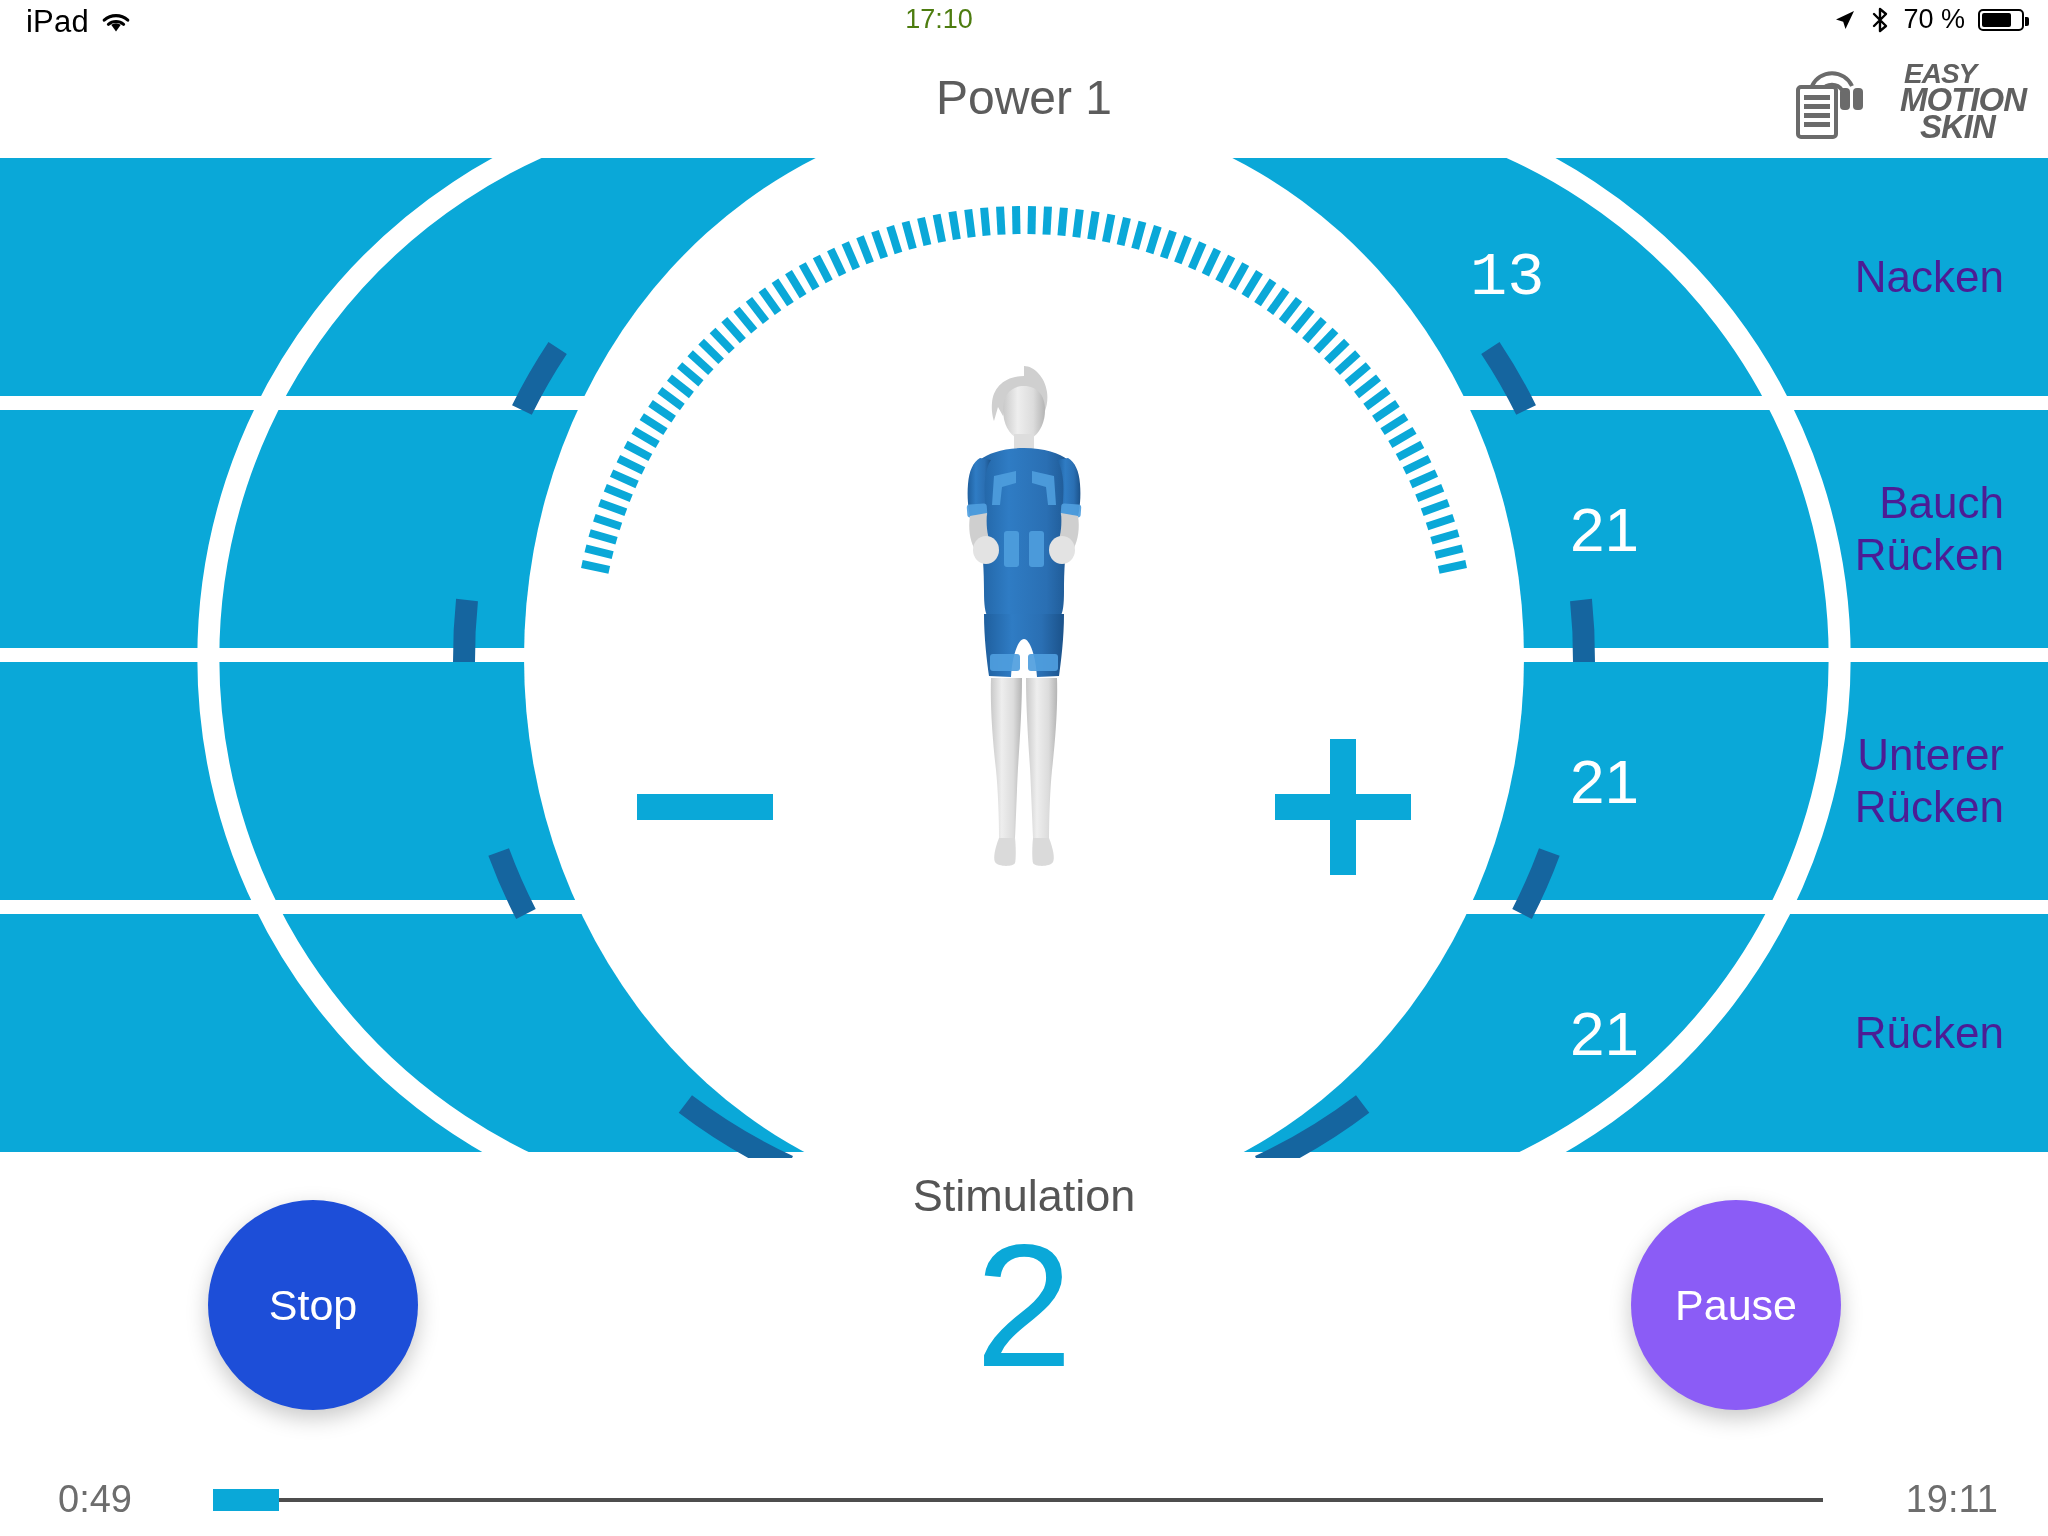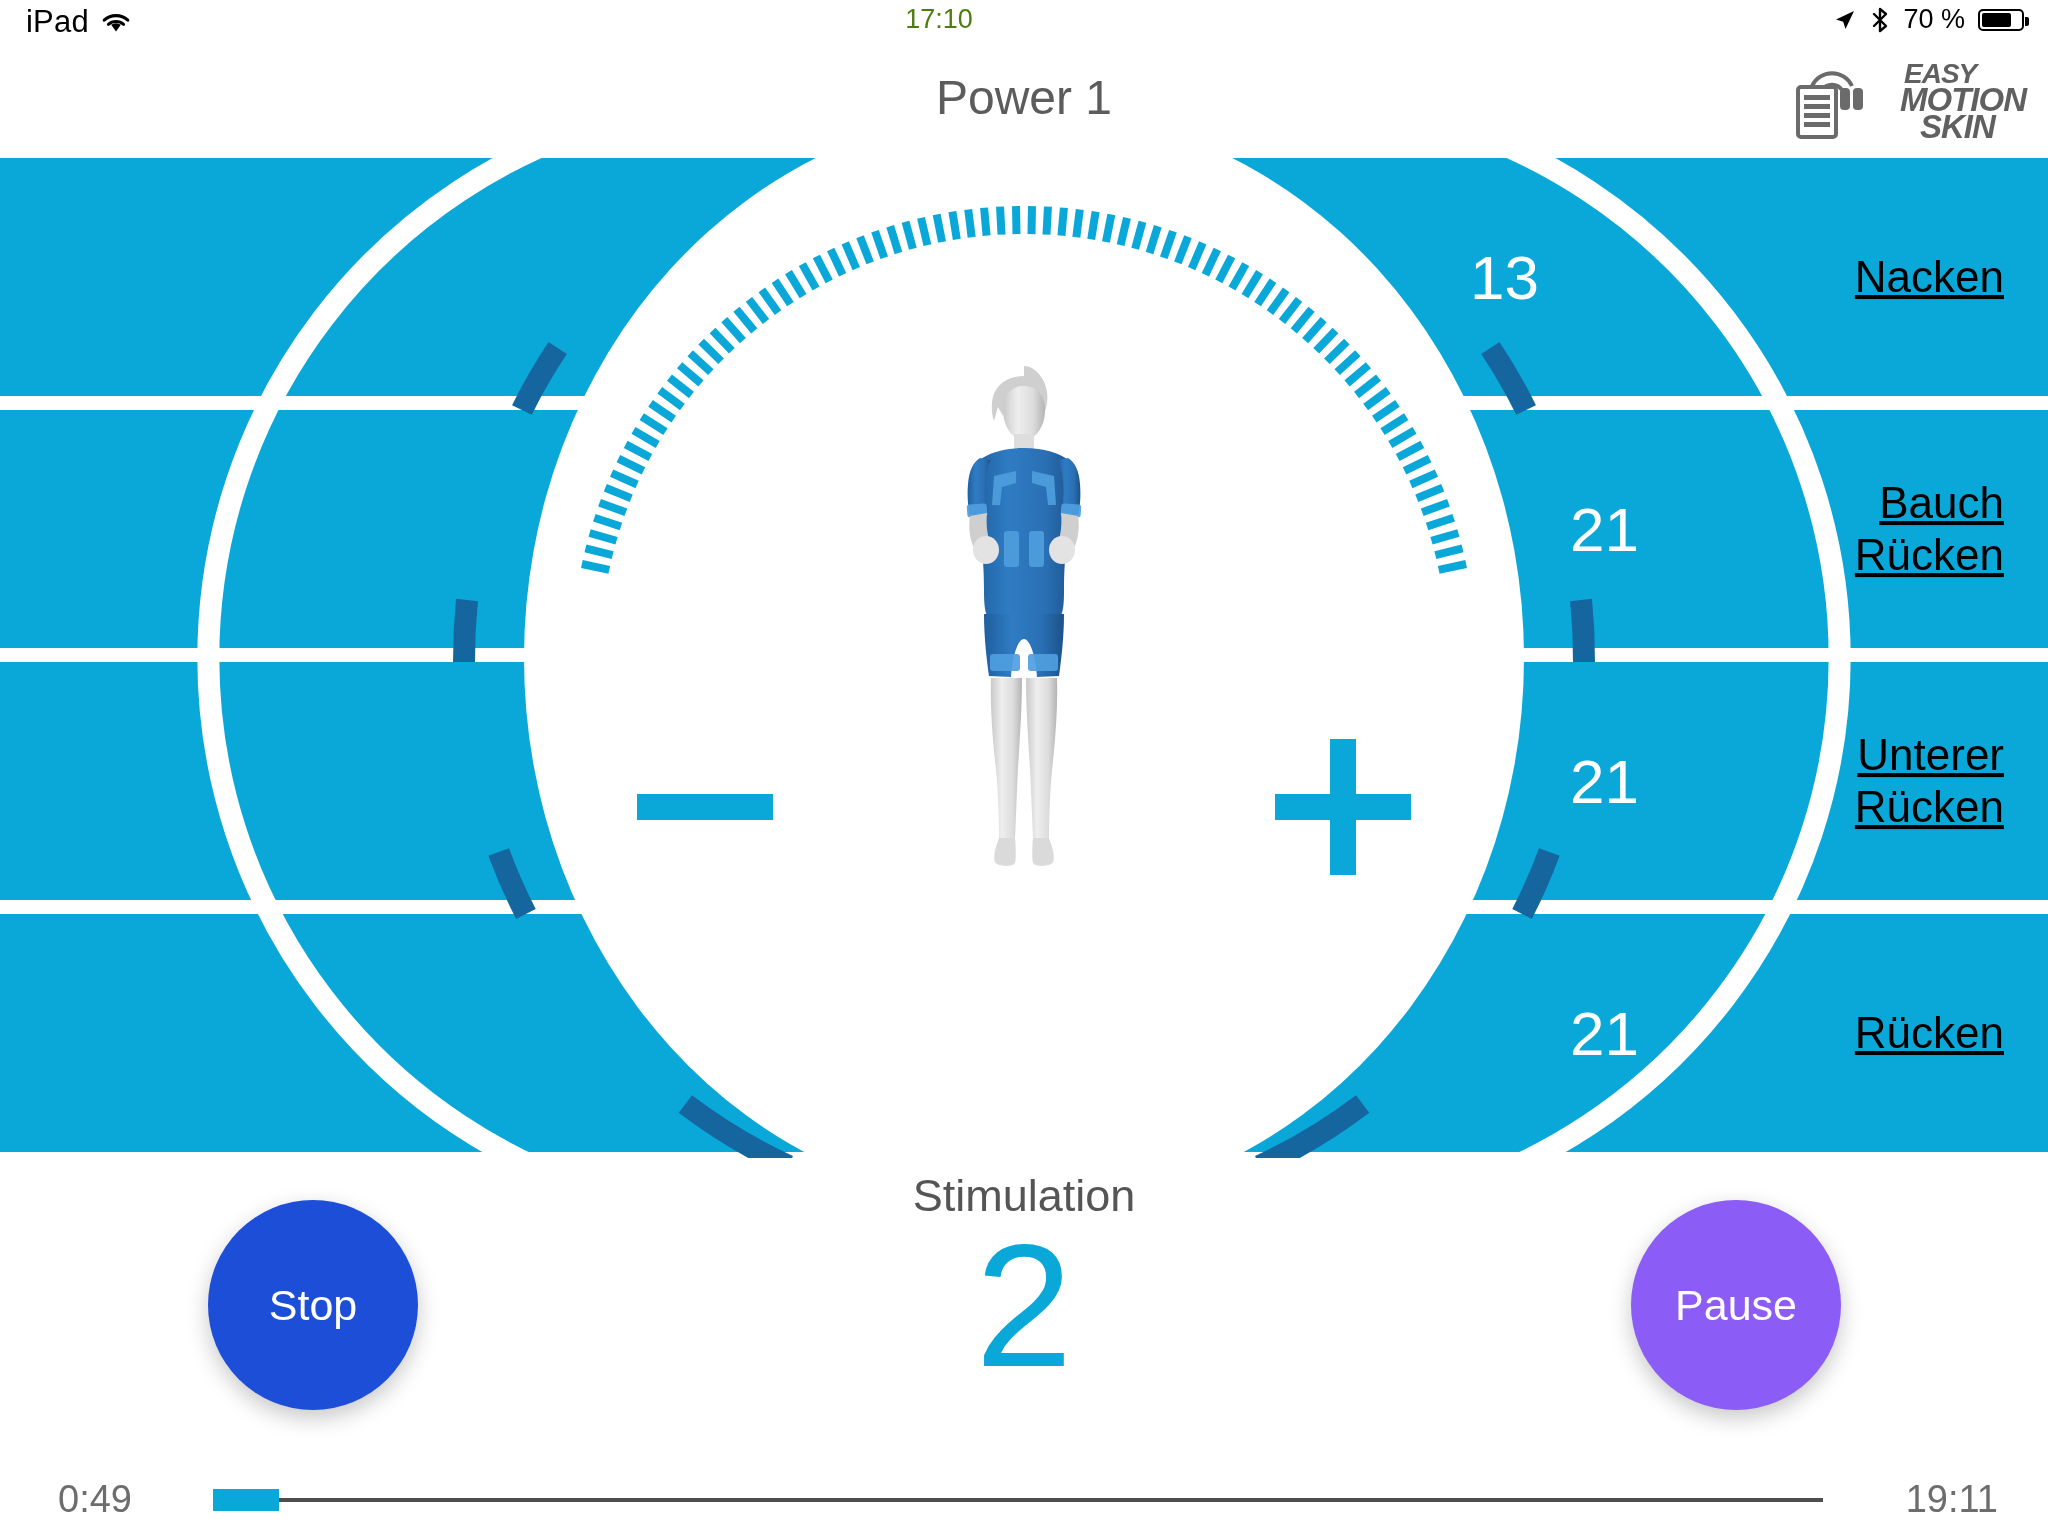--- a/index.html
+++ b/index.html
@@ -27,21 +27,21 @@
   .brand{position:absolute;right:22px;top:18px;display:flex;align-items:center;gap:36px;}
   .logo-text{display:flex;flex-direction:column;line-height:.82;color:#606060;font-weight:700;font-style:italic;letter-spacing:-1px;}
   .logo-text span{font-size:28px;}
   .logo-text .l2{font-size:33px;margin-left:-4px;}
   .logo-text .l3{font-size:33px;margin-left:16px;}
 
   
   .panel{position:absolute;left:0;top:158px;width:2048px;height:1000px;overflow:hidden;background:#fff;}
   .rows{position:absolute;left:0;top:0;width:2048px;height:1000px;}
   .row{position:absolute;left:0;width:2048px;background:#0aa8d8;}
-  .row .lbl{position:absolute;top:50%;transform:translateY(-50%);color:#000000;font-size:44px;line-height:1.18;white-space:pre-line;text-decoration:underline;}
+  .row .lbl{position:absolute;top:50%;transform:translateY(-50%);color:#4c1d95;font-size:44px;line-height:1.18;white-space:pre-line;}
   .row .val{position:absolute;top:50%;transform:translateY(-50%);color:#fff;font-size:62px;font-weight:400;}
   .row.left .lbl{left:44px;text-align:left;}
   .row.left .val{right:auto;}
   .row.right .lbl{right:44px;text-align:right;}
 
   
   .disc{position:absolute;border-radius:50%;background:#fff;}
 
   svg.overlay{position:absolute;left:0;top:0;width:2048px;height:1000px;pointer-events:none;}
 
@@ -122,21 +122,21 @@
   </div>
 
   <div class="panel">
     <div class="rows" id="rows">
         <div class="row left" style="top: 0px; height: 238px;">
           <div class="lbl">Brust</div>
           <div class="val" style="left: 470px;">21</div>
         </div>
         <div class="row right" style="top: 0px; height: 238px;">
           <div class="lbl">Nacken</div>
-          <div class="val" style="right: auto; left: 1470px;">13</div>
+          <div class="val" style="right: auto; left: 1470px; font-family: Liberation Mono, monospace;">13</div>
         </div>
         <div class="row left" style="top: 252px; height: 238px;">
           <div class="lbl">Arme</div>
           <div class="val" style="left: 370px;">21</div>
         </div>
         <div class="row right" style="top: 252px; height: 238px;">
           <div class="lbl">Bauch
 Rücken</div>
           <div class="val" style="right: auto; left: 1570px;">21</div>
         </div>

